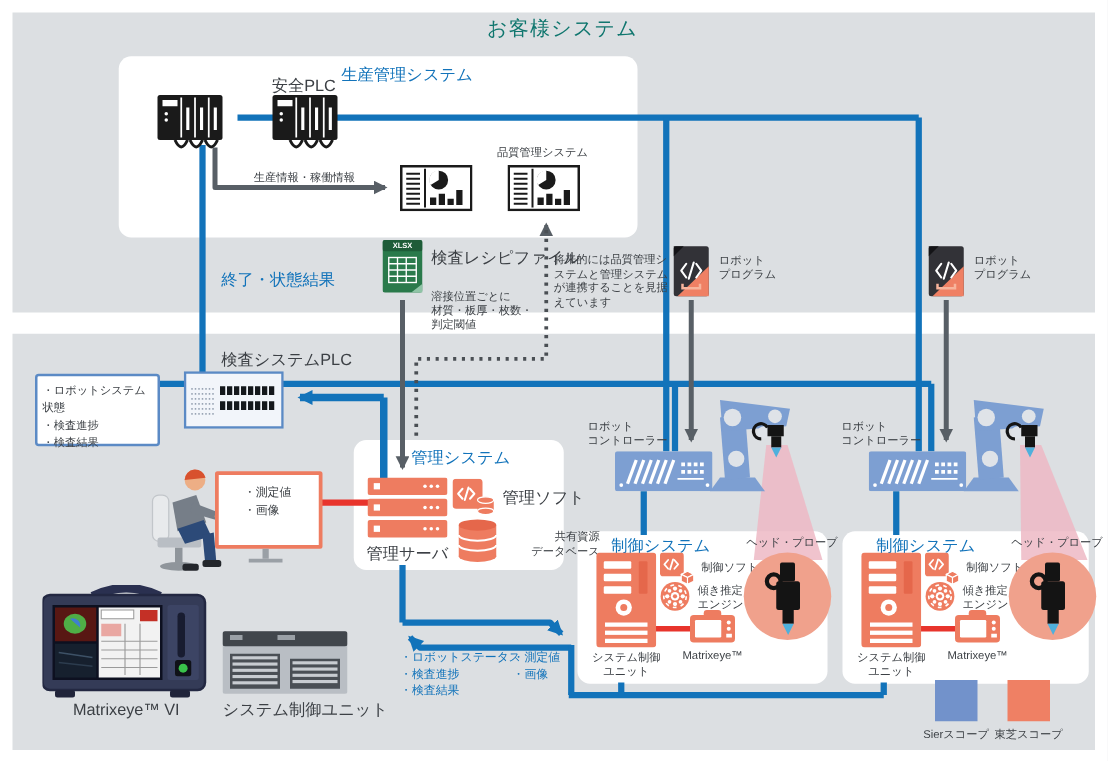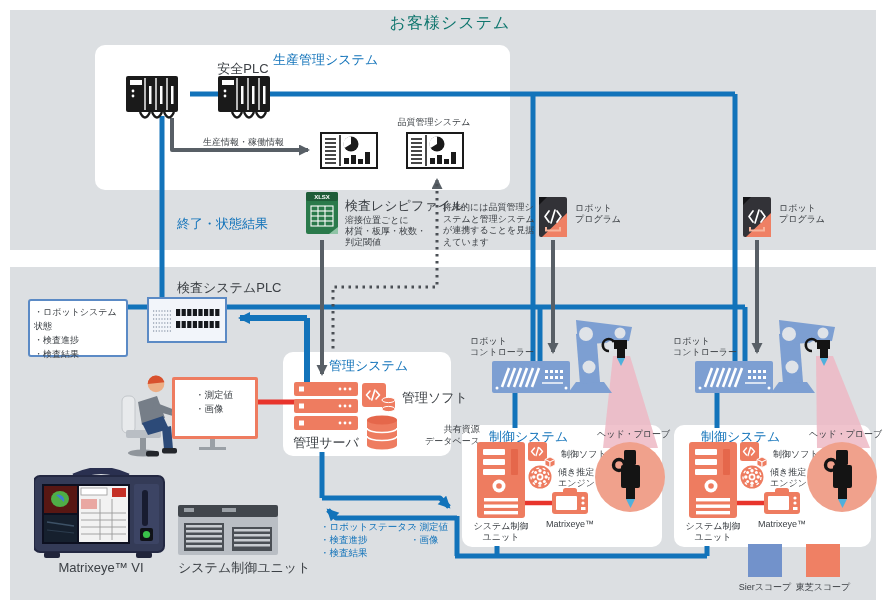--- a/index.html
+++ b/index.html
@@ -414,21 +414,21 @@
     </div>
 
   <div class="lbl blue" style="left:177px;top:218px;">終了・状態結果</div>
   <div class="icon" style="left:306px;top:192px;">
       <svg width="32" height="46">
         <use href="#sym-xlsx"></use>
       </svg>
     </div>
   <div class="lbl c" style="left:306px;top:193.5px;width:32px;font-size:6px;line-height:7px;color:#fff;font-weight:bold;">XLSX</div>
   <div class="lbl" style="left:345px;top:200px;">検査レシピファイル</div>
-  <div class="lbl sm" style="left:345px;top:216px;line-height:11px;font-family:Liberation Mono, monospace;">
+  <div class="lbl sm" style="left:345px;top:232px;line-height:11px;">
     <div>溶接位置ごとに</div>
     <div>材質・板厚・枚数・</div>
     <div>判定閾値</div>
   </div>
   <div class="lbl sm wrap" style="left:443px;top:202px;width:94px;line-height:11.5px;">将来的には品質管理システムと管理システムが連携することを見据えています</div>
 
   <div class="icon" style="left:538px;top:196px;">
       <svg width="30" height="42">
         <use href="#sym-prog"></use>
       </svg>

